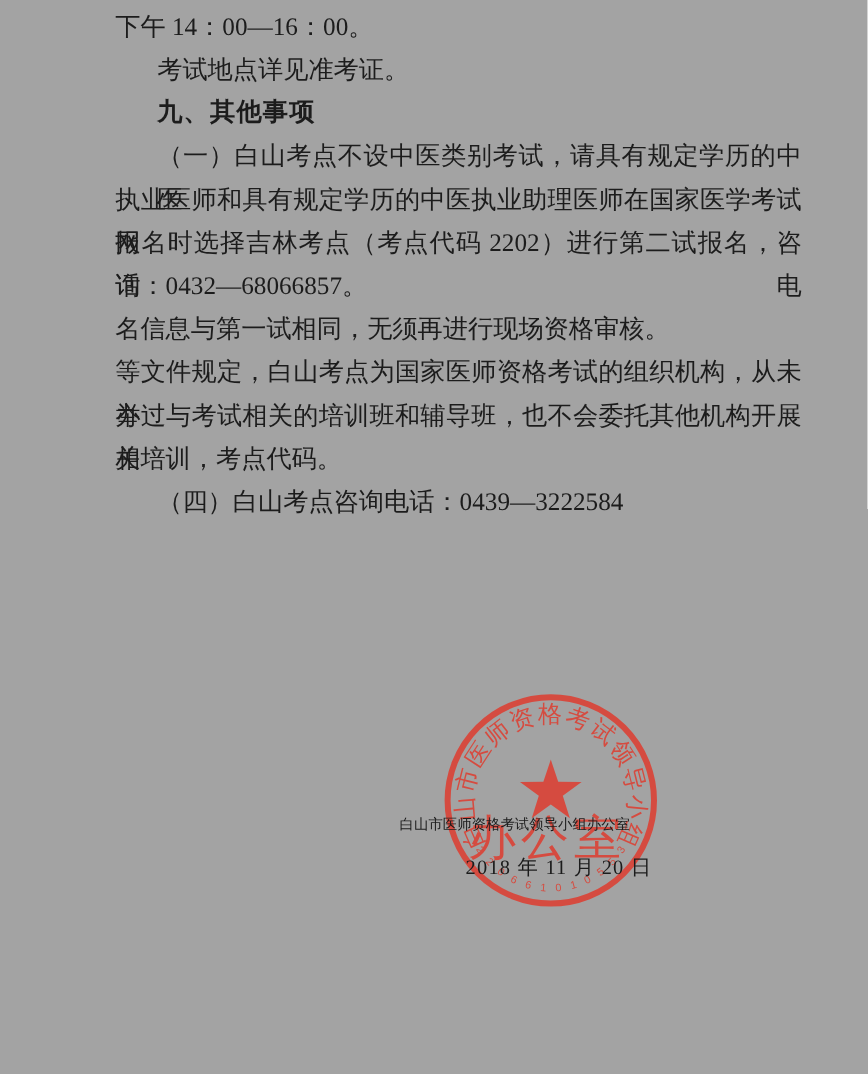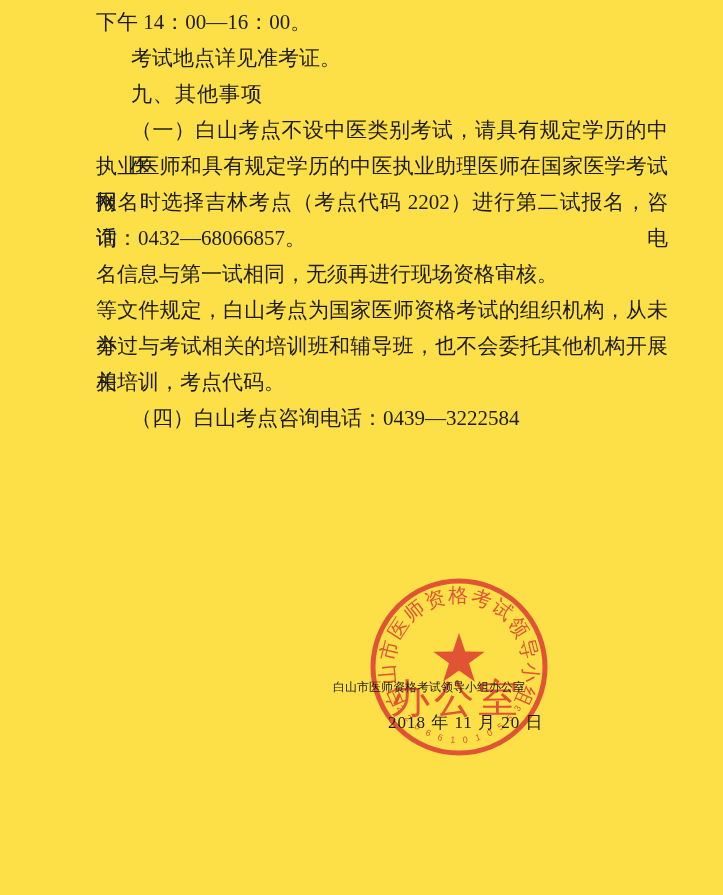--- a/index.html
+++ b/index.html
@@ -8,21 +8,21 @@
     width: 723px;
     height: 895px;
     background: #ffffff;
     overflow: hidden;
     font-family: "Liberation Serif", serif;
   }
   .page {
     position: relative;
     width: 723px;
     height: 895px;
-    background: #fde047;
+    background: #a3a3a3;
   }
   .content {
     position: absolute;
     left: 96px;
     top: 4px;
     width: 572px;
     color: #1c1c1c;
     font-size: 21px;
     z-index: 2;
   }
@@ -31,21 +31,21 @@
     line-height: 36px;
     white-space: normal;
     text-align: left;
   }
   .line.indent { padding-left: 35px; }
   .line.fill {
     text-align: justify;
     text-align-last: justify;
   }
   .line.bold {
-    font-weight: normal;
+    font-weight: bold;
     font-family: "Liberation Sans", sans-serif;
     letter-spacing: 1px;
   }
   .signature {
     position: absolute;
     left: 333px;
     top: 679px;
     font-size: 12px;
     color: #1c1c1c;
     white-space: nowrap;

